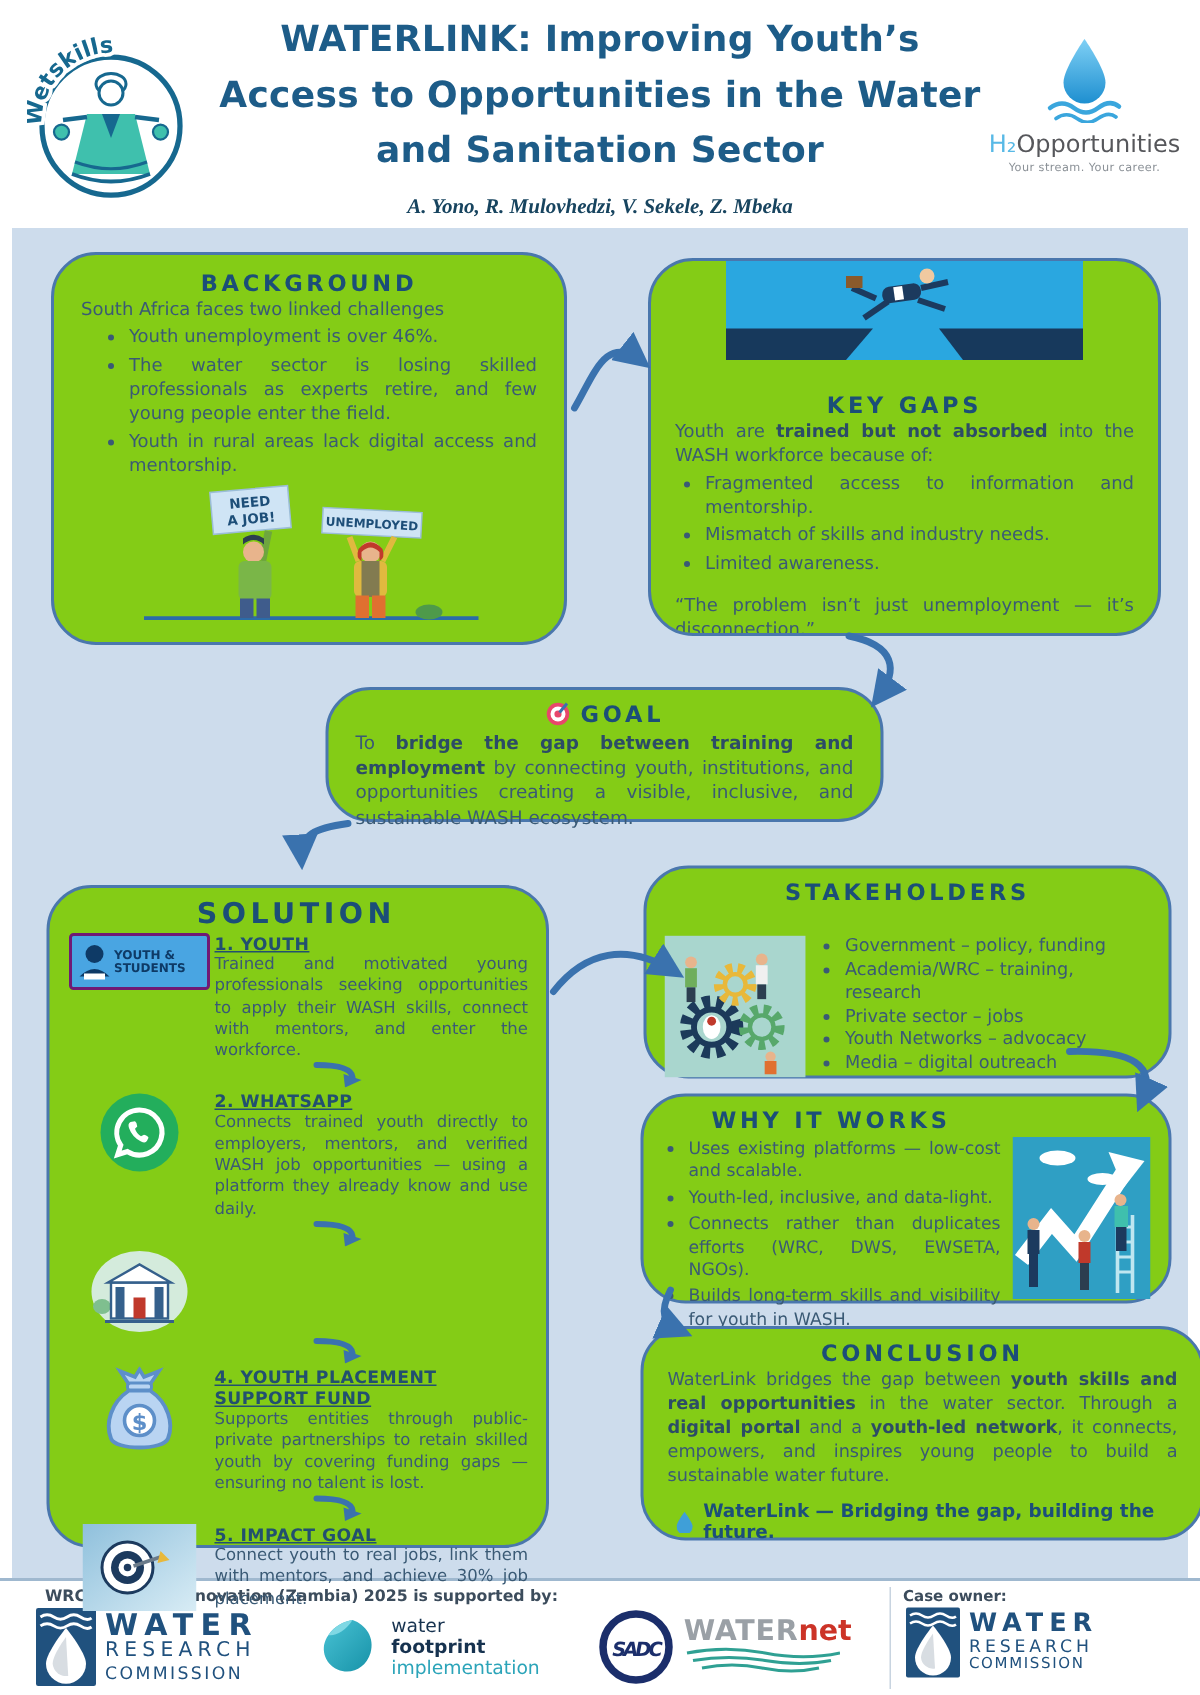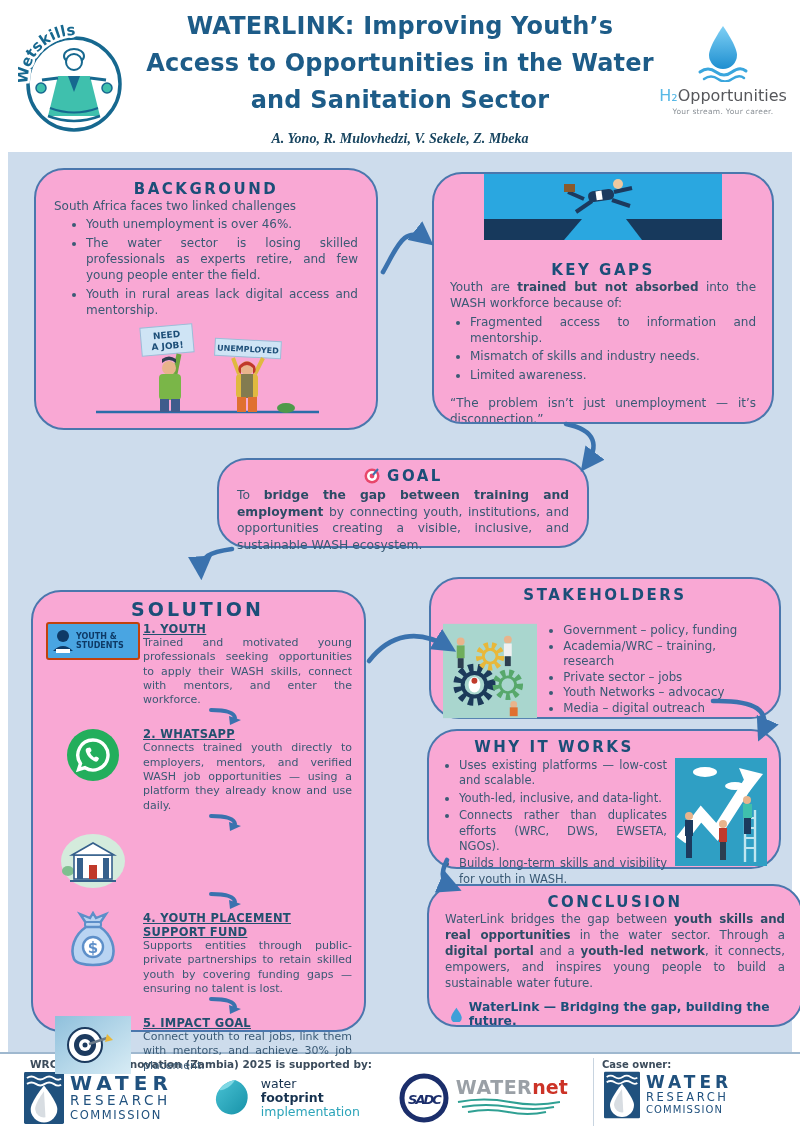--- a/index.html
+++ b/index.html
@@ -12,21 +12,21 @@
   .title-line{font-size:24px;font-weight:bold;color:#1d5c88;line-height:1.55;letter-spacing:.2px;}
   .authors{position:absolute;left:200px;top:131px;width:400px;text-align:center;
            font-family:"Liberation Serif",serif;font-style:italic;font-weight:600;
            font-size:14px;color:#17445f;}
   .wetskills{position:absolute;left:18px;top:18px;}
   .h2o{position:absolute;left:648px;top:24px;width:150px;text-align:center;}
   .h2o-name{font-size:16px;color:#56575b;}
   .h2o-name .h2part{color:#58b9e6;}
   .h2o-tag{font-size:7.5px;color:#8a9096;margin-top:2px;letter-spacing:.3px;}
   
-  .box{position:absolute;background:#f9a8d4;border:2px solid #4a77ad;border-radius:30px;
+  .box{position:absolute;background:#84cc16;border:2px solid #4a77ad;border-radius:30px;
        box-sizing:border-box;z-index:2;}
   .box-title{text-align:center;font-weight:bold;font-size:15px;color:#1b4e78;letter-spacing:2.5px;}
   .txt{font-size:12px;line-height:1.36;text-align:justify;color:#3a5a75;}
   .b{font-weight:bold;color:#2c4c66;}
   ul.blt{margin:2px 0 0 0;padding-left:20px;}
   ul.blt li{margin-bottom:2px;}
   #box-background{left:34px;top:168px;width:344px;height:262px;padding:10px 18px 0 18px;}
   #box-background ul{padding-left:32px;}
   #box-keygaps{left:432px;top:172px;width:342px;height:252px;padding:0 16px 6px 16px;overflow:hidden;}
   #box-goal{left:217px;top:458px;width:372px;height:90px;padding:7px 18px;}
@@ -35,21 +35,21 @@
   #box-why{left:427px;top:729px;width:354px;height:140px;padding:7px 12px;}
   #box-conclusion{left:427px;top:884px;width:376px;height:143px;padding:7px 16px;}
   .goal-title-row{display:flex;justify-content:center;align-items:center;gap:6px;margin-bottom:2px;}
   
   .sol-item{display:flex;align-items:flex-start;margin-top:2px;}
   .sol-icon{width:100px;flex:0 0 100px;display:flex;justify-content:center;align-items:center;}
   .sol-text{flex:1;}
   .sol-head{font-size:11.5px;font-weight:bold;color:#22506f;text-decoration:underline;letter-spacing:.3px;}
   .sol-body{font-size:11px;line-height:1.3;text-align:justify;color:#3a5a75;}
   .mini-arrow{margin:0 0 0 165px;height:18px;}
-  .badge{width:94px;height:38px;background:#49a5e2;border:2px solid #c2410c;border-radius:3px;
+  .badge{width:94px;height:38px;background:#49a5e2;border:2px solid #701a75;border-radius:3px;
          display:flex;align-items:center;box-sizing:border-box;padding:2px;}
   .badge-label{font-size:8px;font-weight:bold;color:#0e3a66;line-height:1.15;}
   
   .stake-row{display:flex;gap:10px;align-items:flex-start;margin-top:19px;}
   .stake-ul{margin:0;padding-left:16px;font-size:11.8px;line-height:1.32;}
   .why-row{display:flex;gap:8px;align-items:flex-start;margin-top:2px;}
   .why-ul{margin:0;padding-left:18px;font-size:11.5px;line-height:1.34;flex:1;text-align:justify;}
   .why-ul li{margin-bottom:2px;}
   
   .tagline{display:flex;align-items:center;gap:7px;margin-top:9px;padding-left:6px;

